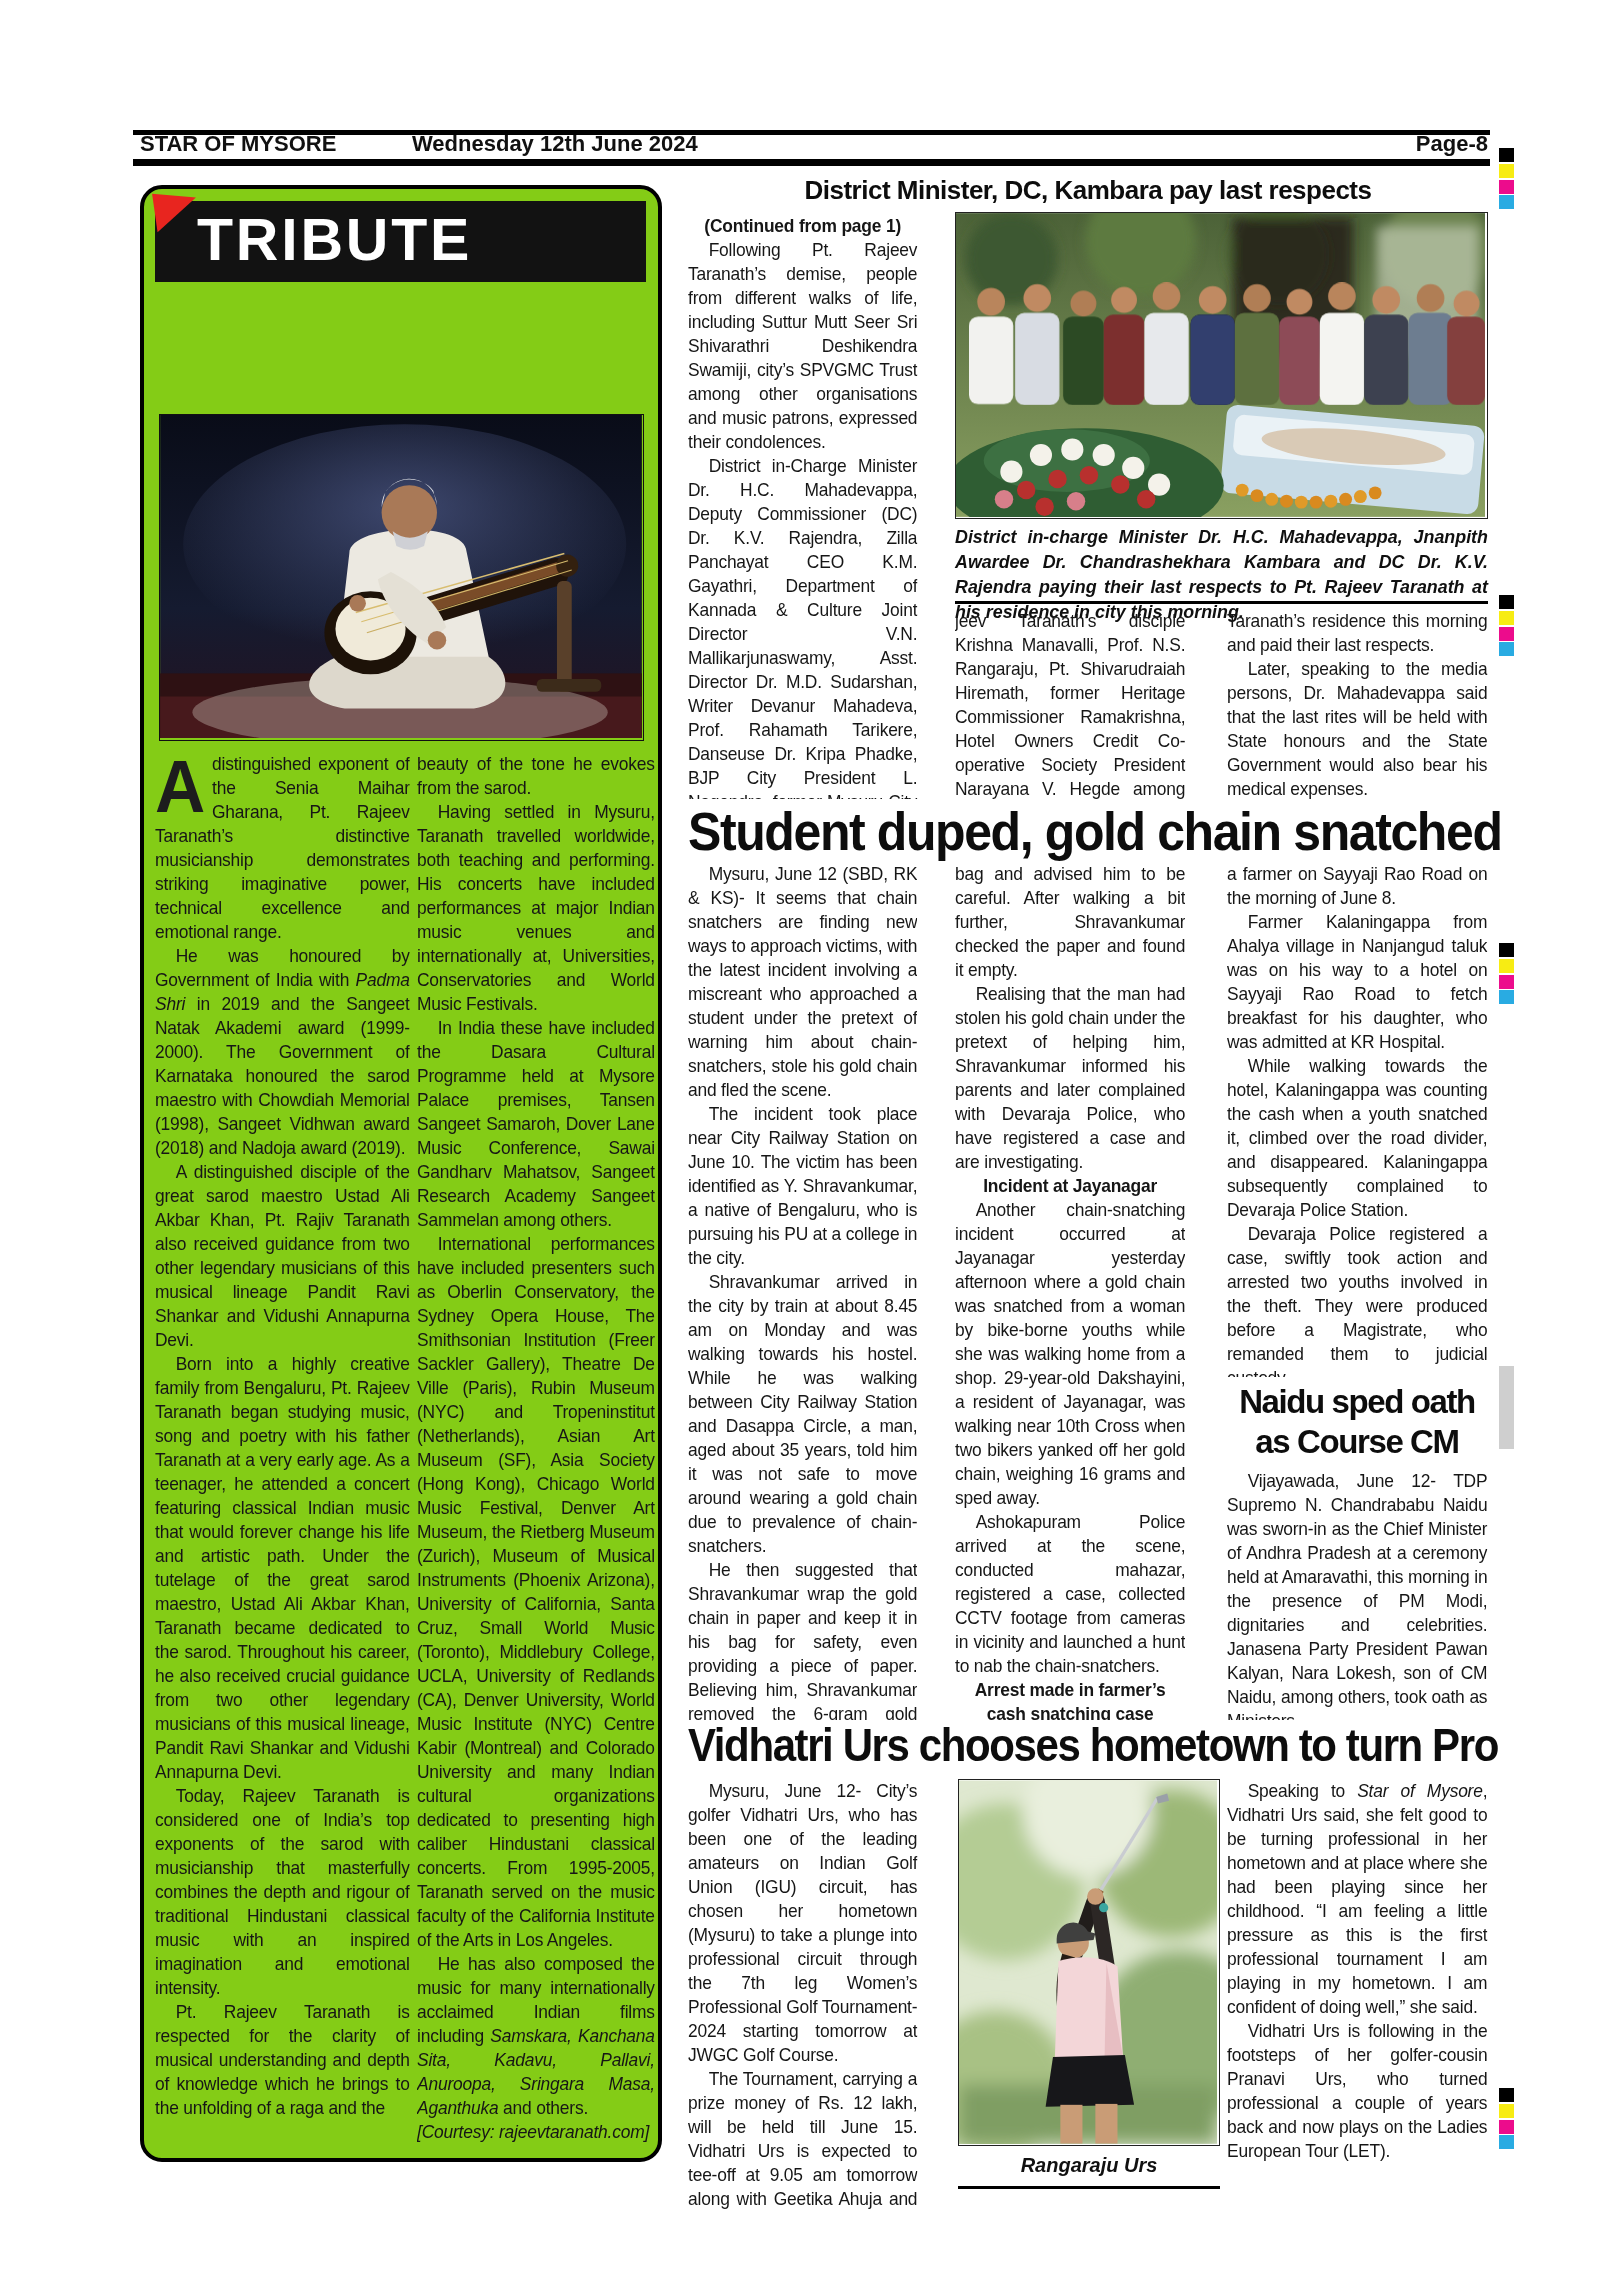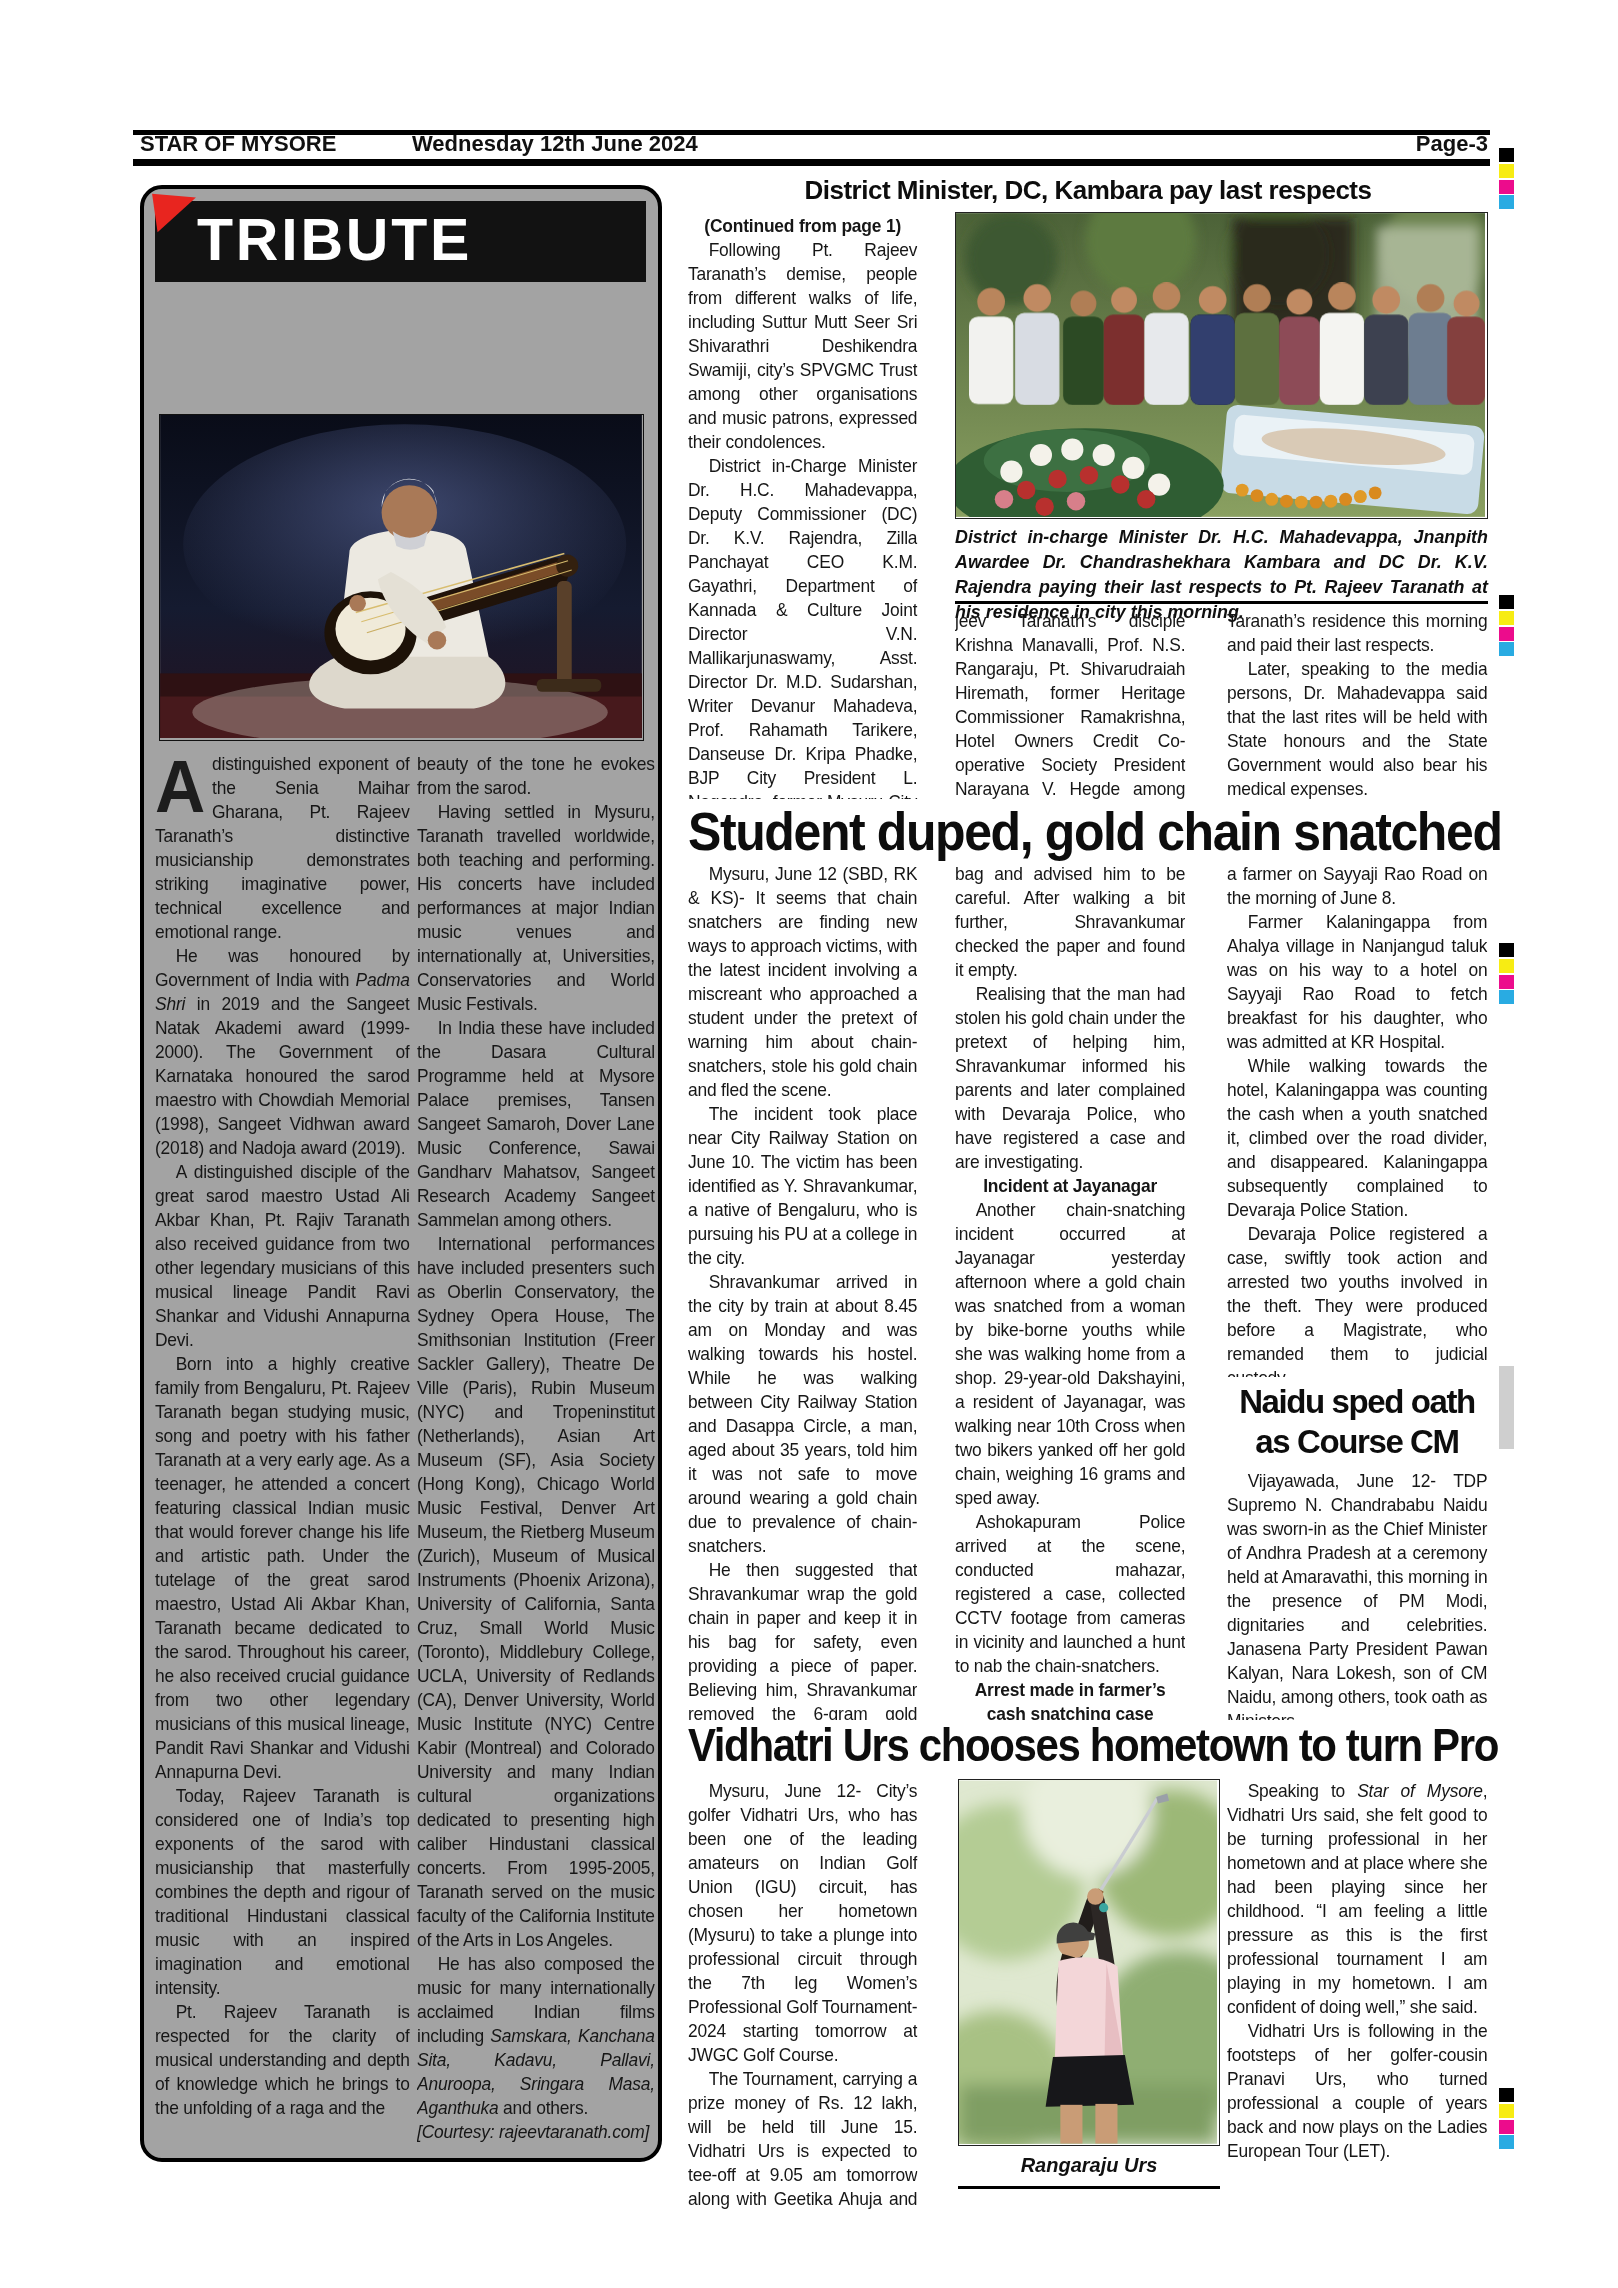--- a/index.html
+++ b/index.html
@@ -14,21 +14,21 @@
   .col{position:absolute;font-size:18.5px;line-height:24px;letter-spacing:-0.2px;
        overflow:hidden;transform:scaleX(0.94);transform-origin:top left;color:#161616;}
   .para{margin:0;text-align:justify;text-indent:22px;}
   .first{text-indent:0;}
   .contd{text-indent:0;text-align:center;font-weight:700;}
   .subhead{text-indent:0;text-align:center;font-weight:700;}
   .courtesy{text-indent:0;font-style:italic;}
   .it{font-style:italic;}
   
   .tribute-box{position:absolute;left:140px;top:185px;width:522px;height:1977px;
-       border:4.6px solid #000;border-radius:22px;background:#a3a3a3;box-sizing:border-box;}
+       border:4.6px solid #000;border-radius:22px;background:#84cc16;box-sizing:border-box;}
   .tribute-banner{position:absolute;left:11px;top:12px;width:491px;height:81px;background:#121212;
        color:#fff;font-size:59px;font-weight:700;letter-spacing:2.8px;line-height:79px;
        padding-left:42px;box-sizing:border-box;white-space:nowrap;}
   .tribute-tri{position:absolute;left:-5.5px;top:-9.2px;}
   .tribute-headline{position:absolute;left:0;right:0;top:100px;margin:0;text-align:center;
        font-size:42px;line-height:53px;font-weight:700;letter-spacing:-0.5px;color:#171717;}
   .tribute-photo{position:absolute;left:14.8px;top:225px;width:485px;height:327px;
        border:1.8px solid #111;box-sizing:border-box;overflow:hidden;}
   .tcol{position:absolute;top:563px;height:1399px;}
   .dropcap{float:left;font-size:74px;line-height:57px;font-weight:700;padding:5.5px 7.4px 0 0;color:#1d1d1d;}
@@ -59,21 +59,21 @@
   .reg-gray{position:absolute;left:1499px;top:1366px;width:14.8px;height:83px;background:#cfcfcf;}
 </style>
 </head>
 <body>
 
 <div>
 
   <div class="rule" style="left:133px;top:130px;width:1357px;height:4.6px;"></div>
   <span class="abs mast" style="left:140px;top:131px;">STAR OF MYSORE</span>
   <span class="abs mast" style="left:412px;top:131px;">Wednesday 12th June 2024</span>
-  <span class="abs mast" style="left:1292px;top:131px;width:196px;text-align:right;">Page-3</span>
+  <span class="abs mast" style="left:1292px;top:131px;width:196px;text-align:right;">Page-8</span>
   <div class="rule" style="left:133px;top:159px;width:1357px;height:6.5px;"></div>
 
   <div class="reg-stack" style="top:148px;">
       <div class="reg-square" style="background: rgb(0, 0, 0);"></div>
       <div class="reg-square" style="background: rgb(247, 236, 19);"></div>
       <div class="reg-square" style="background: rgb(236, 12, 140);"></div>
       <div class="reg-square" style="background: rgb(41, 171, 226);"></div>
     </div>
   <div class="reg-stack" style="top:595px;">
       <div class="reg-square" style="background: rgb(0, 0, 0);"></div>

